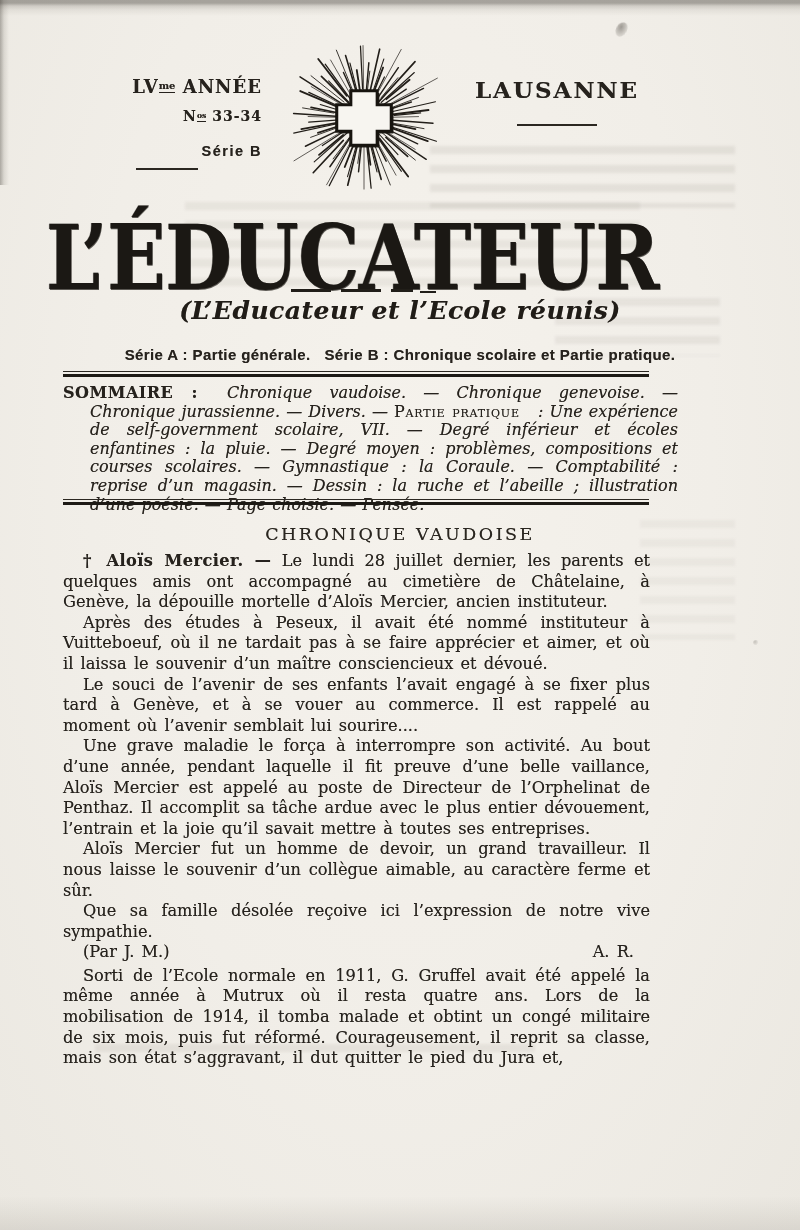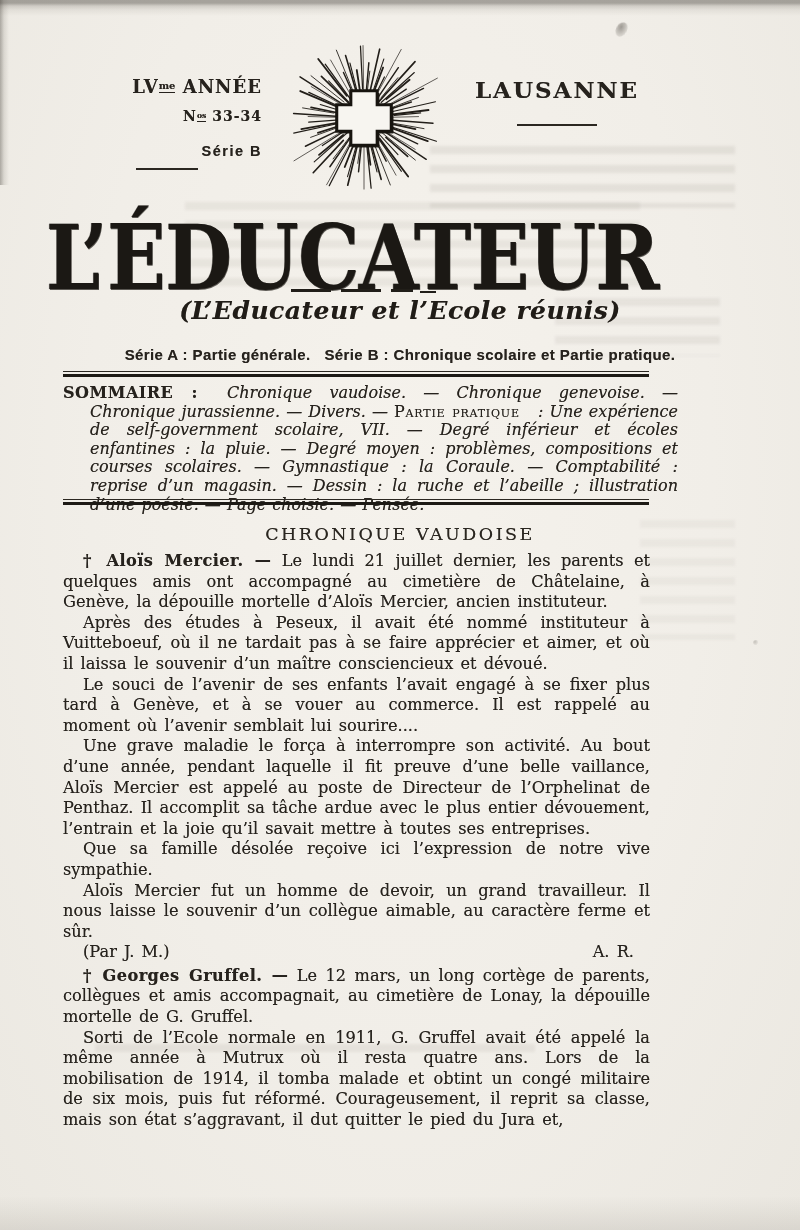--- a/index.html
+++ b/index.html
@@ -230,30 +230,29 @@
 
   <div class="rule-double r2">
       <div class="thin"></div>
       <div class="thick"></div>
     </div>
 
   <h2 class="section-heading ink">CHRONIQUE VAUDOISE</h2>
 
   <section class="body-col ink">
     <article class="article-1">
-      <p><strong class="lead">† Aloïs Mercier. —</strong> <span>Le lundi 21 juillet dernier, les parents et quelques amis ont accompagné au cimetière de Châtelaine, à Genève, la dépouille mortelle d’Aloïs Mercier, ancien instituteur.</span></p>
+      <p><strong class="lead">† Aloïs Mercier. —</strong> <span>Le lundi 28 juillet dernier, les parents et quelques amis ont accompagné au cimetière de Châtelaine, à Genève, la dépouille mortelle d’Aloïs Mercier, ancien instituteur.</span></p>
       <p>Après des études à Peseux, il avait été nommé instituteur à Vuitteboeuf, où il ne tardait pas à se faire apprécier et aimer, et où il laissa le souvenir d’un maître consciencieux et dévoué.</p>
       <p>Le souci de l’avenir de ses enfants l’avait engagé à se fixer plus tard à Genève, et à se vouer au commerce. Il est rappelé au moment où l’avenir semblait lui sourire....</p>
       <p>Une grave maladie le força à interrompre son activité. Au bout d’une année, pendant laquelle il fit preuve d’une belle vaillance, Aloïs Mercier est appelé au poste de Directeur de l’Orphelinat de Penthaz. Il accomplit sa tâche ardue avec le plus entier dévouement, l’entrain et la joie qu’il savait mettre à toutes ses entreprises.</p>
+      <p>Aloïs Mercier fut un homme de devoir, un grand travailleur. Il nous laisse le souvenir d’un collègue aimable, au caractère ferme et sûr.</p>
       <p>Que sa famille désolée reçoive ici l’expression de notre vive sympathie.</p>
-      <p>Aloïs Mercier fut un homme de devoir, un grand travailleur. Il nous laisse le souvenir d’un collègue aimable, au caractère ferme et sûr.</p>
       <p class="byline">
           <span>(Par J. M.)</span>
           <span>A. R.</span>
         </p>
     </article>
     <article class="article-2">
-      <p><strong class="lead">† Georges Gruffel. —</strong> <span>Le 12 mars, un long cortège de parents, collègues et amis accompagnait, au cimetière de Lonay, la dépouille mortelle de G. Gruffel.</span></p>
       <p>Sorti de l’Ecole normale en 1911, G. Gruffel avait été appelé la même année à Mutrux où il resta quatre ans. Lors de la mobilisation de 1914, il tomba malade et obtint un congé militaire de six mois, puis fut réformé. Courageusement, il reprit sa classe, mais son état s’aggravant, il dut quitter le pied du Jura et,</p>
     </article>
   </section>
 
 </div>
 
 </body></html>

